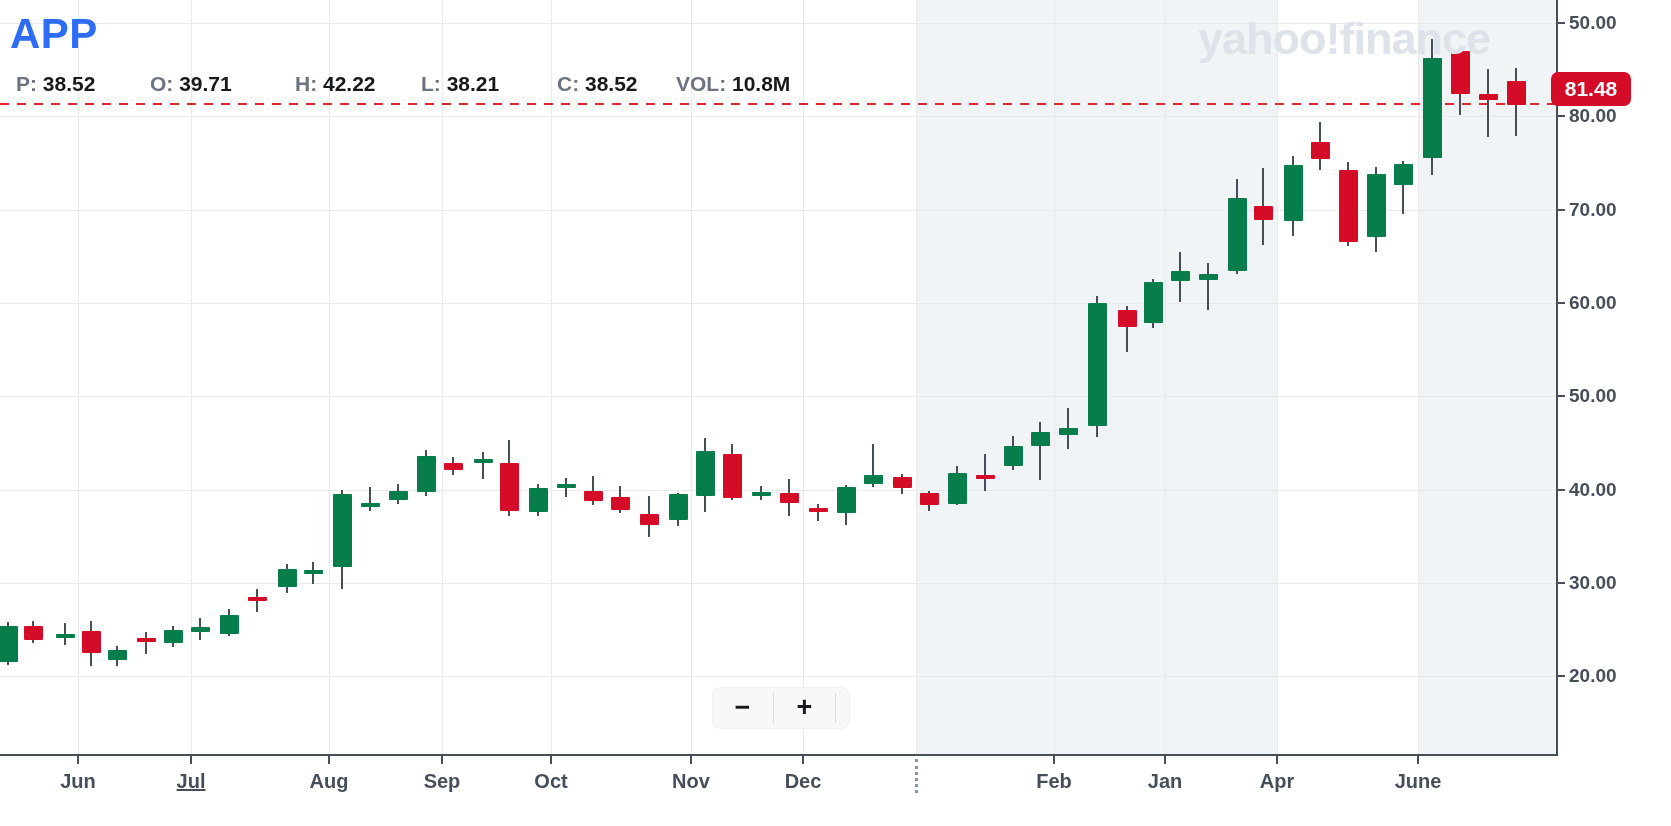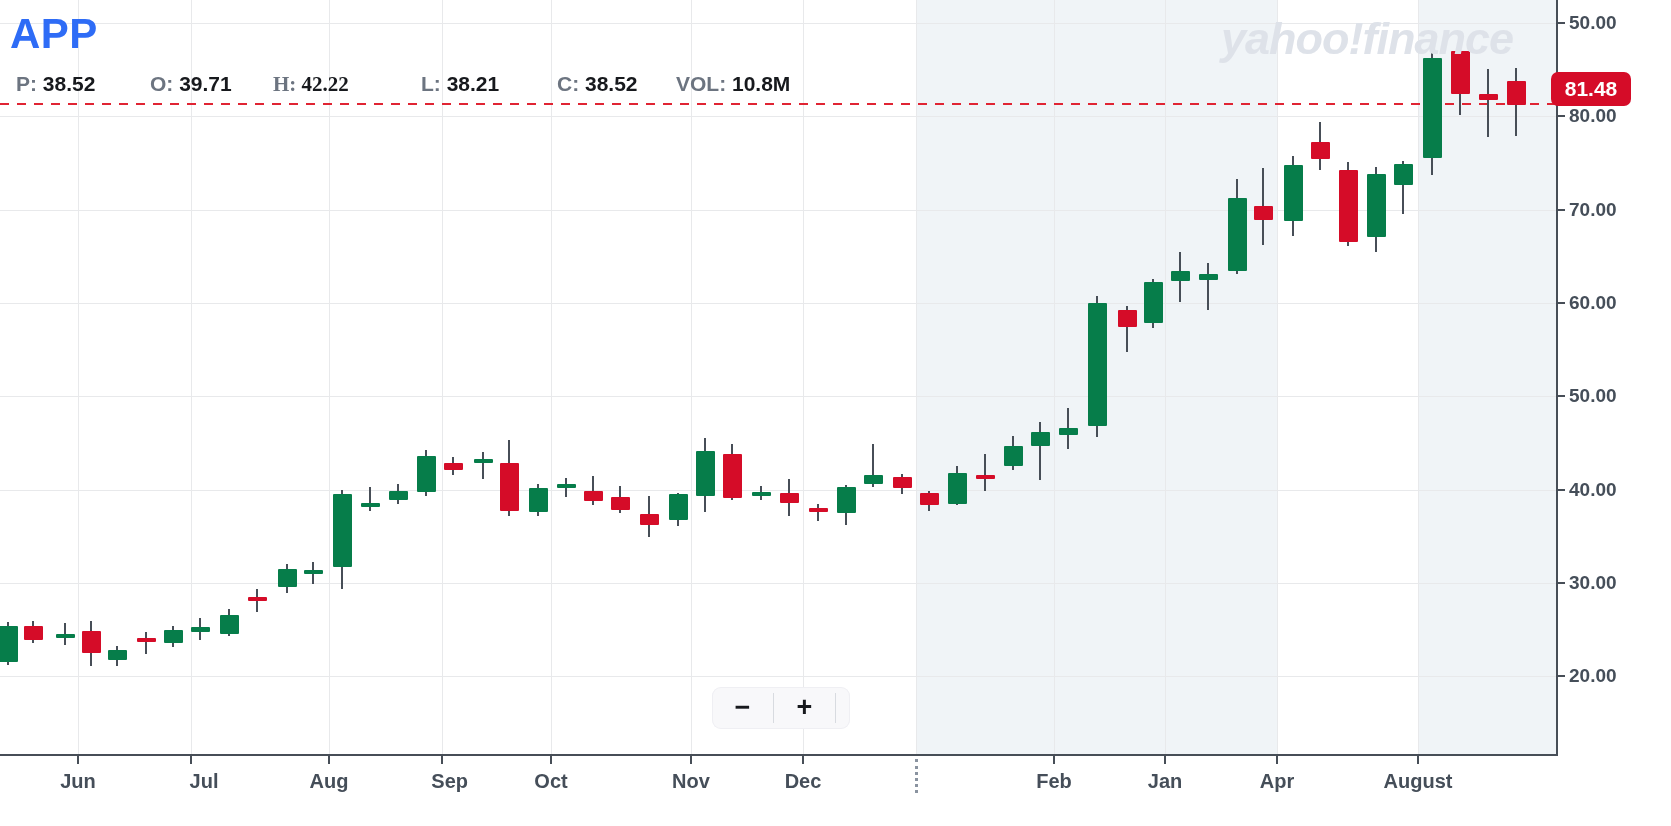--- a/index.html
+++ b/index.html
@@ -24,22 +24,22 @@
   .x-lab{position:absolute;top:770px;width:80px;margin-left:-40px;text-align:center;
      font-size:20px;font-weight:600;color:#454e59;}
   .x-lab.year{top:797px;}
   .year-dots{position:absolute;top:759px;height:34px;width:0;border-left:3px dotted #8a93a0;}
   
   #symbol{left:10px;top:10px;font-size:42px;font-weight:700;color:#2e6cf6;letter-spacing:.5px;}
   .fld{position:absolute;top:72px;font-size:21px;white-space:nowrap;}
   .fld .lab{color:#6c7480;font-weight:600;}
   .fld .val{color:#17191d;font-weight:700;}
   
-  #watermark{left:1198px;top:13px;width:338px;text-align:center;font-size:45px;font-weight:800;
-     color:#dee2e9;letter-spacing:-1px;font-style:italic;}
+  #watermark{left:1198px;top:13px;width:338px;text-align:left;font-size:45px;font-weight:800;
+     color:#dee2e9;letter-spacing:-1px;}
   
   #badge{left:1551px;width:80px;height:34px;border-radius:7px;background:#d50c28;
      color:#fff;font-size:21px;font-weight:700;text-align:center;line-height:34px;}
   
   #zoomctl{left:712px;top:687px;width:138px;height:42px;background:#f8f8fa;border-radius:9px;
      box-shadow:0 0 0 1px #efeff3 inset;}
   .zbtn{position:absolute;top:0;width:61px;height:42px;text-align:center;line-height:40px;
      font-size:27px;font-weight:700;color:#17191d;cursor:pointer;}
   .zdiv{position:absolute;top:6px;width:1px;height:30px;background:#d8dbe0;}
 </style>
@@ -201,52 +201,52 @@
       <div class="y-lab" style="top: 479px;">40.00</div>
       <div class="y-tick" style="top: 582px;"></div>
       <div class="y-lab" style="top: 572px;">30.00</div>
       <div class="y-tick" style="top: 675px;"></div>
       <div class="y-lab" style="top: 665px;">20.00</div>
     </div>
   <div id="xlabels">
       <div class="x-tick" style="left: 77px;"></div>
       <div class="x-lab" style="left: 78px;">Jun</div>
       <div class="x-tick" style="left: 190px;"></div>
-      <div class="x-lab" style="left: 204px;">Jul</div>
+      <div class="x-lab" style="left: 191px; text-decoration: underline;">Jul</div>
       <div class="x-tick" style="left: 328px;"></div>
       <div class="x-lab" style="left: 329px;">Aug</div>
       <div class="x-tick" style="left: 441px;"></div>
-      <div class="x-lab" style="left: 428px; text-align: right;">Sep</div>
+      <div class="x-lab" style="left: 442px;">Sep</div>
       <div class="x-tick" style="left: 550px;"></div>
       <div class="x-lab" style="left: 551px;">Oct</div>
       <div class="x-tick" style="left: 690px;"></div>
       <div class="x-lab" style="left: 691px;">Nov</div>
       <div class="x-tick" style="left: 802px;"></div>
       <div class="x-lab" style="left: 803px;">Dec</div>
       <div class="year-dots" style="left: 915px;"></div>
       <div class="x-lab year" style="left: 916px; margin-top: 26px;">2024</div>
       <div class="x-tick" style="left: 1053px;"></div>
       <div class="x-lab" style="left: 1054px;">Feb</div>
       <div class="x-tick" style="left: 1164px;"></div>
       <div class="x-lab" style="left: 1165px;">Jan</div>
       <div class="x-tick" style="left: 1276px;"></div>
       <div class="x-lab" style="left: 1277px;">Apr</div>
       <div class="x-tick" style="left: 1417px;"></div>
-      <div class="x-lab" style="left: 1418px;">August</div>
+      <div class="x-lab" style="left: 1418px;">June</div>
     </div>
 
   <div id="watermark" class="abs">yahoo!finance</div>
 
   <div id="badge" class="abs" style="top: 72px;">81.48</div>
 
   <div id="symbol" class="abs">APP</div>
   <div id="ohlc-row">
       <div class="fld" style="left: 16px;"><span class="lab">P: </span><span class="val">38.52</span></div>
       <div class="fld" style="left: 150px;"><span class="lab">O: </span><span class="val">39.71</span></div>
-      <div class="fld" style="left: 273px; font-family: Liberation Serif, serif;"><span class="lab">H: </span><span class="val">42.22</span></div>
+      <div class="fld" style="left: 295px;"><span class="lab">H: </span><span class="val">42.22</span></div>
       <div class="fld" style="left: 421px;"><span class="lab">L: </span><span class="val">38.21</span></div>
       <div class="fld" style="left: 557px;"><span class="lab">C: </span><span class="val">38.52</span></div>
       <div class="fld" style="left: 676px;"><span class="lab">VOL: </span><span class="val">10.8M</span></div>
     </div>
 
   <div id="zoomctl" class="abs">
     <div class="zbtn" style="left:0;">−</div>
     <div class="zdiv" style="left:61px;"></div>
     <div class="zbtn" style="left:62px;">+</div>
     <div class="zdiv" style="left:123px;"></div>

